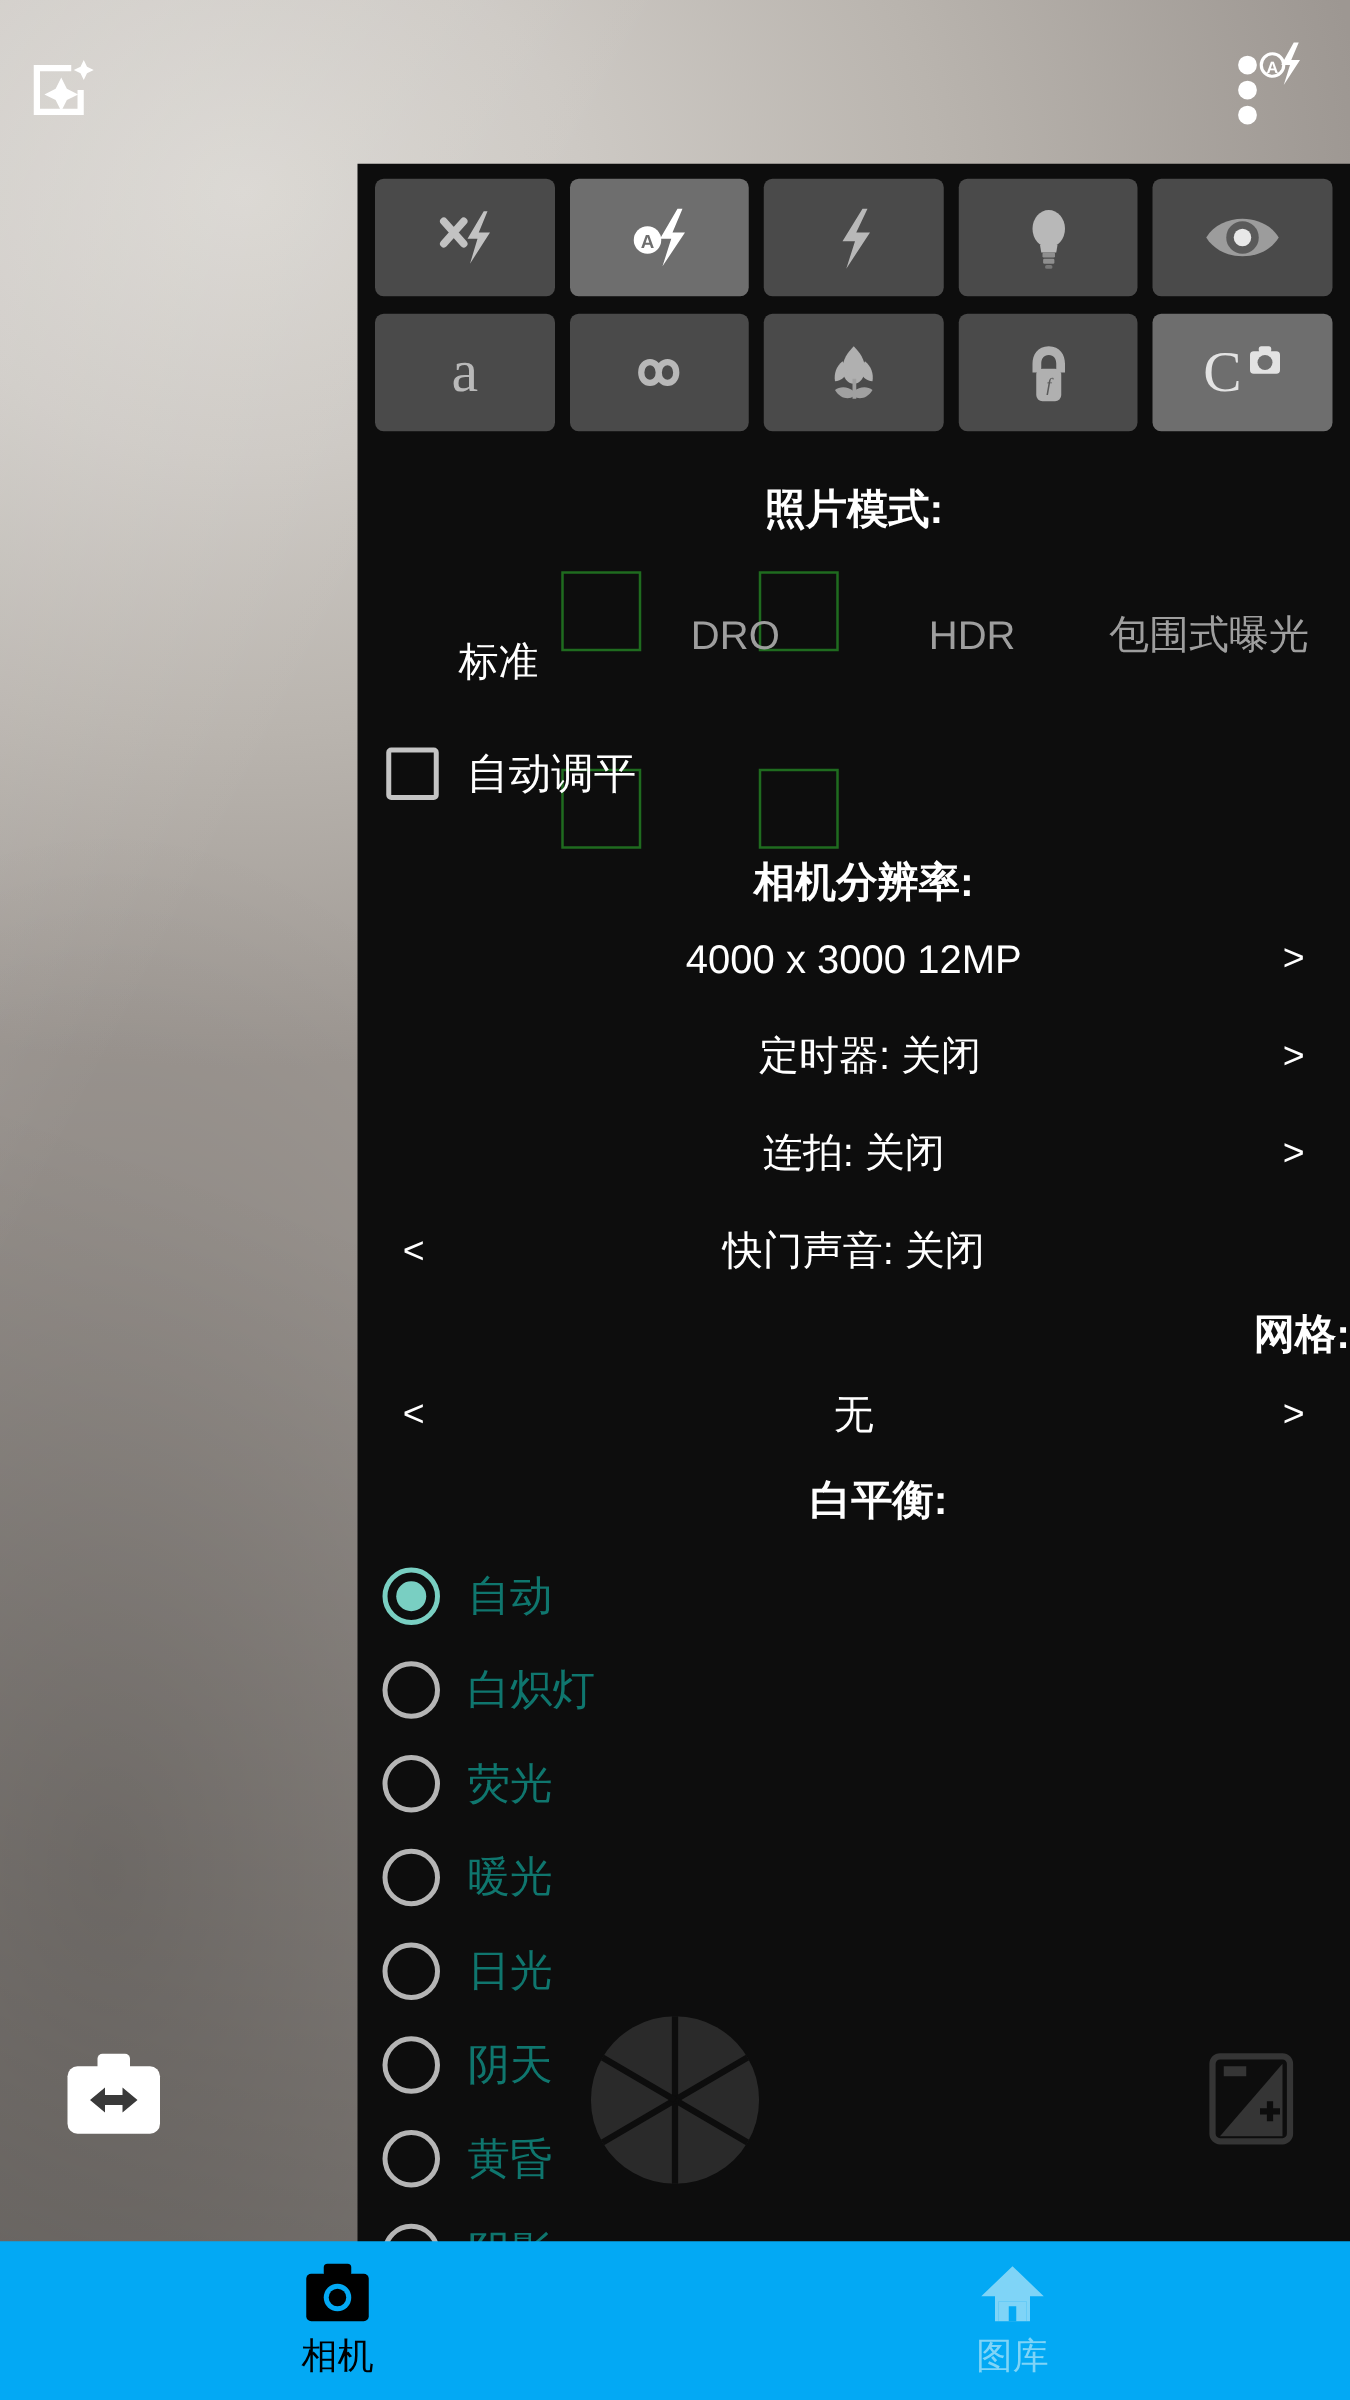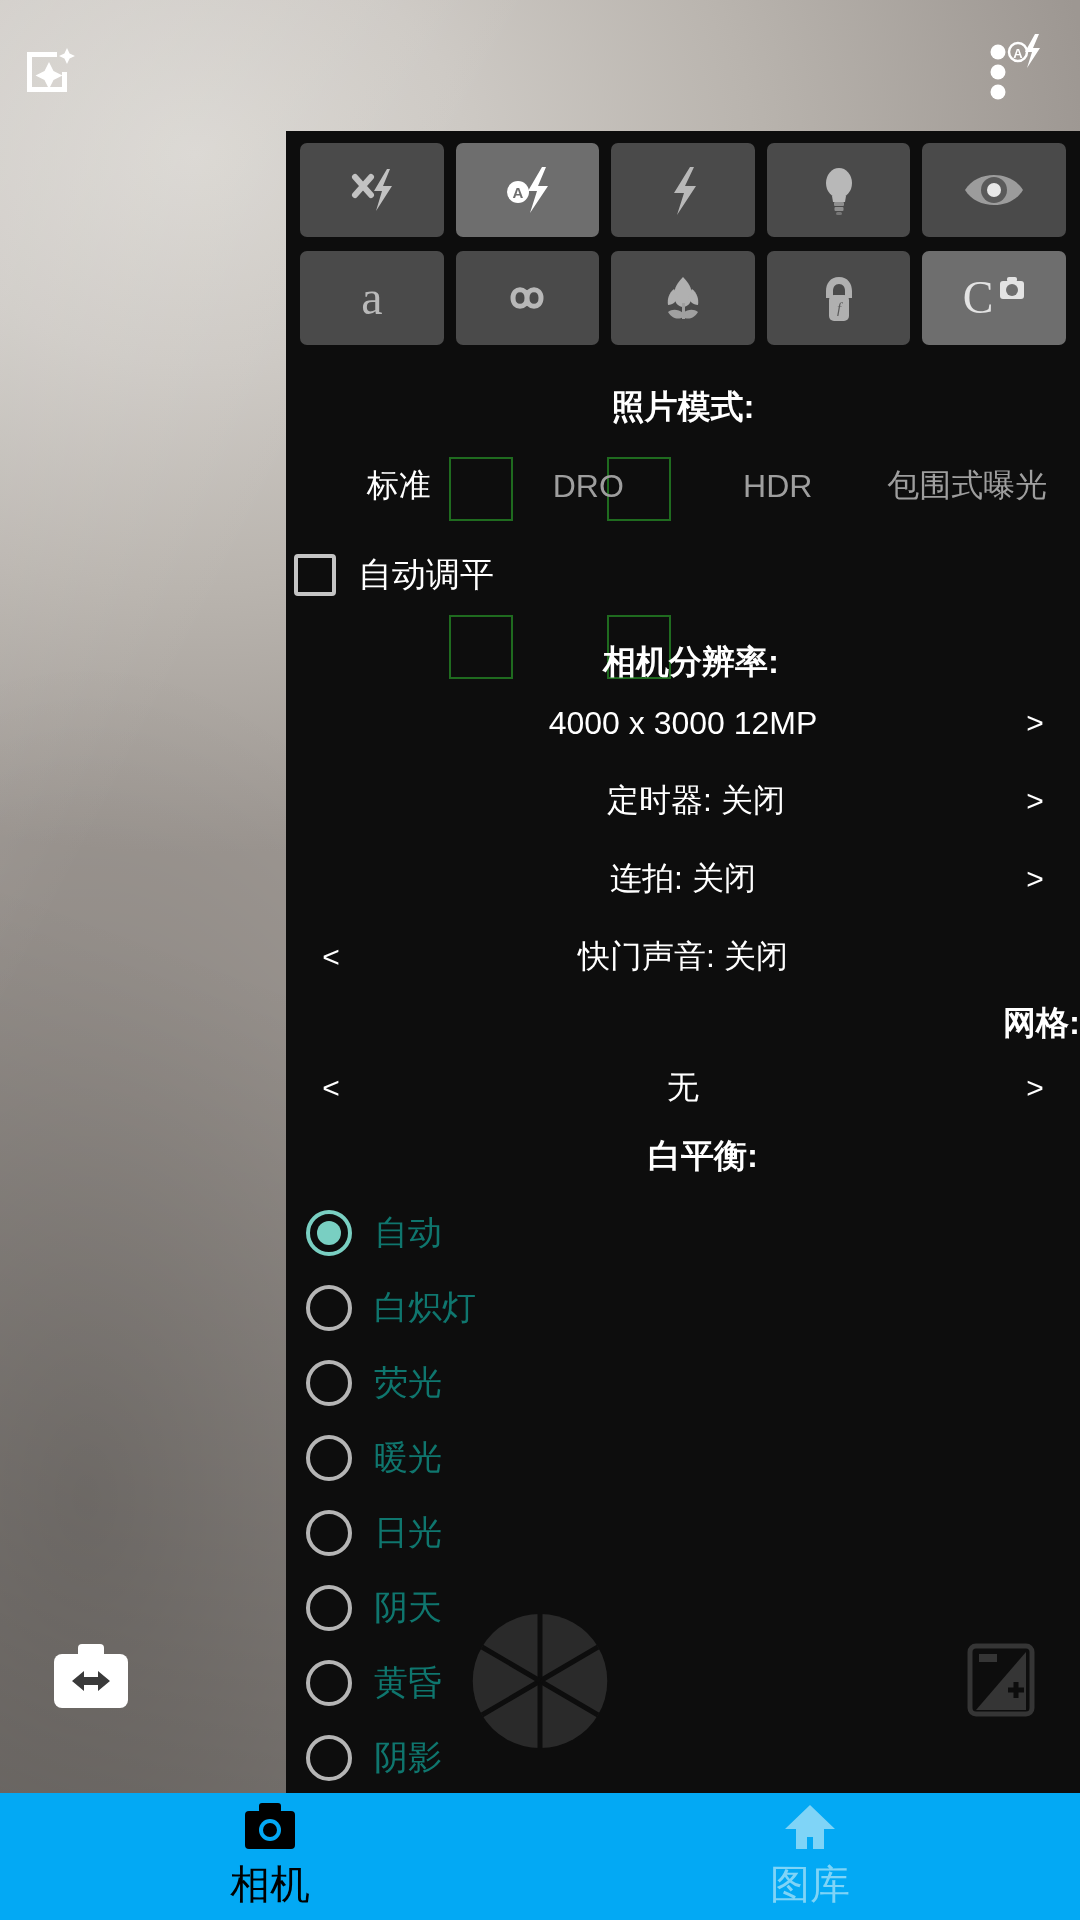--- a/index.html
+++ b/index.html
@@ -107,27 +107,27 @@
     margin-top: 34px;
   }
   .mode-tab {
     flex: 1;
     text-align: center;
     font-size: 32px;
     color: #9e9e9e;
     cursor: pointer;
     white-space: nowrap;
   }
-  .mode-tab.selected { color: #ffffff; }
+  .mode-tab.selected { color: #ffffff; margin-top: 44px; }
 
   .check-row {
     position: relative; z-index: 3;
     display: flex; align-items: center;
     gap: 22px;
-    padding-left: 8px;
+    padding-left: 23px;
     margin-top: 44px;
     cursor: pointer;
   }
   .checkbox {
     width: 42px; height: 42px;
     border: 4px solid #c4c4c4;
     border-radius: 4px;
     background: transparent;
     flex: none;
   }
@@ -189,21 +189,21 @@
     display: flex;
     z-index: 60;
   }
   .nav-item {
     flex: 1;
     display: flex; flex-direction: column;
     align-items: center; justify-content: center;
     gap: 6px;
     cursor: pointer;
   }
-  .nav-item .nav-text { font-size: 40px; }
+  .nav-item .nav-text { font-size: 29px; }
   .nav-item.active .nav-text { color: #000000; }
   .nav-item.inactive .nav-text { color: #7fd4f7; }
 </style>
 </head>
 <body>
 
 <div id="screen">
 
   <div id="viewfinder"></div>
 

